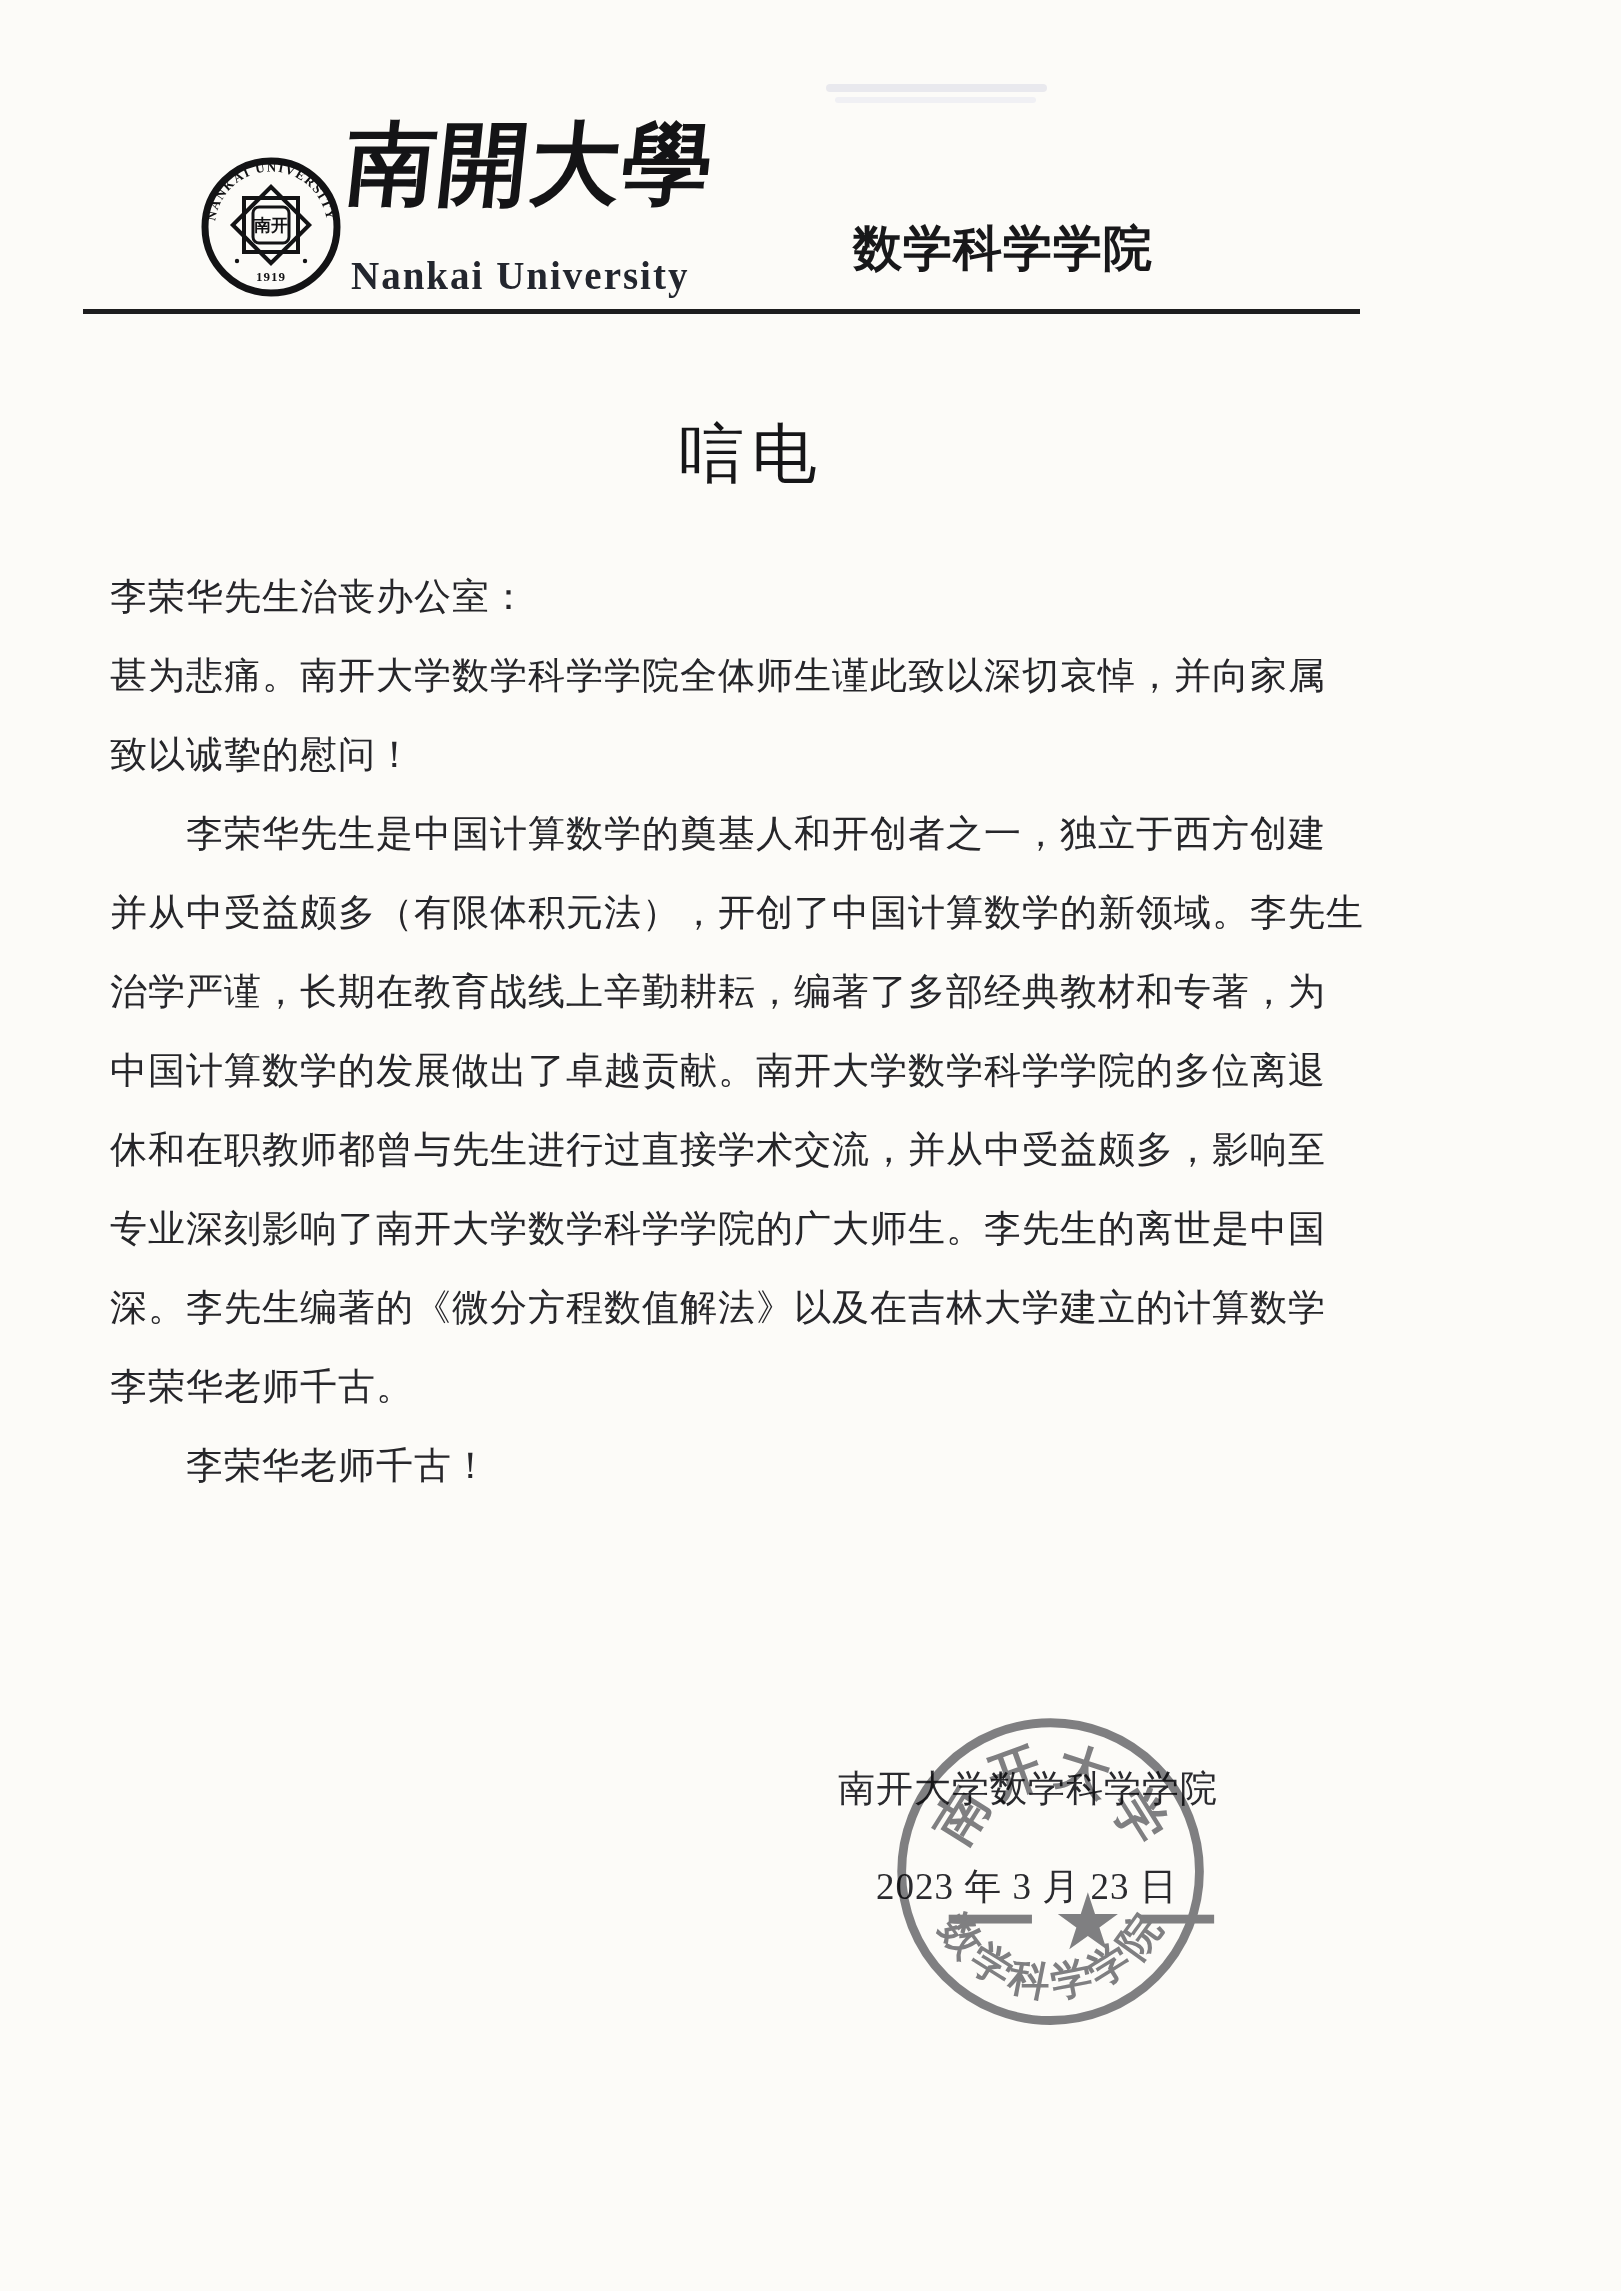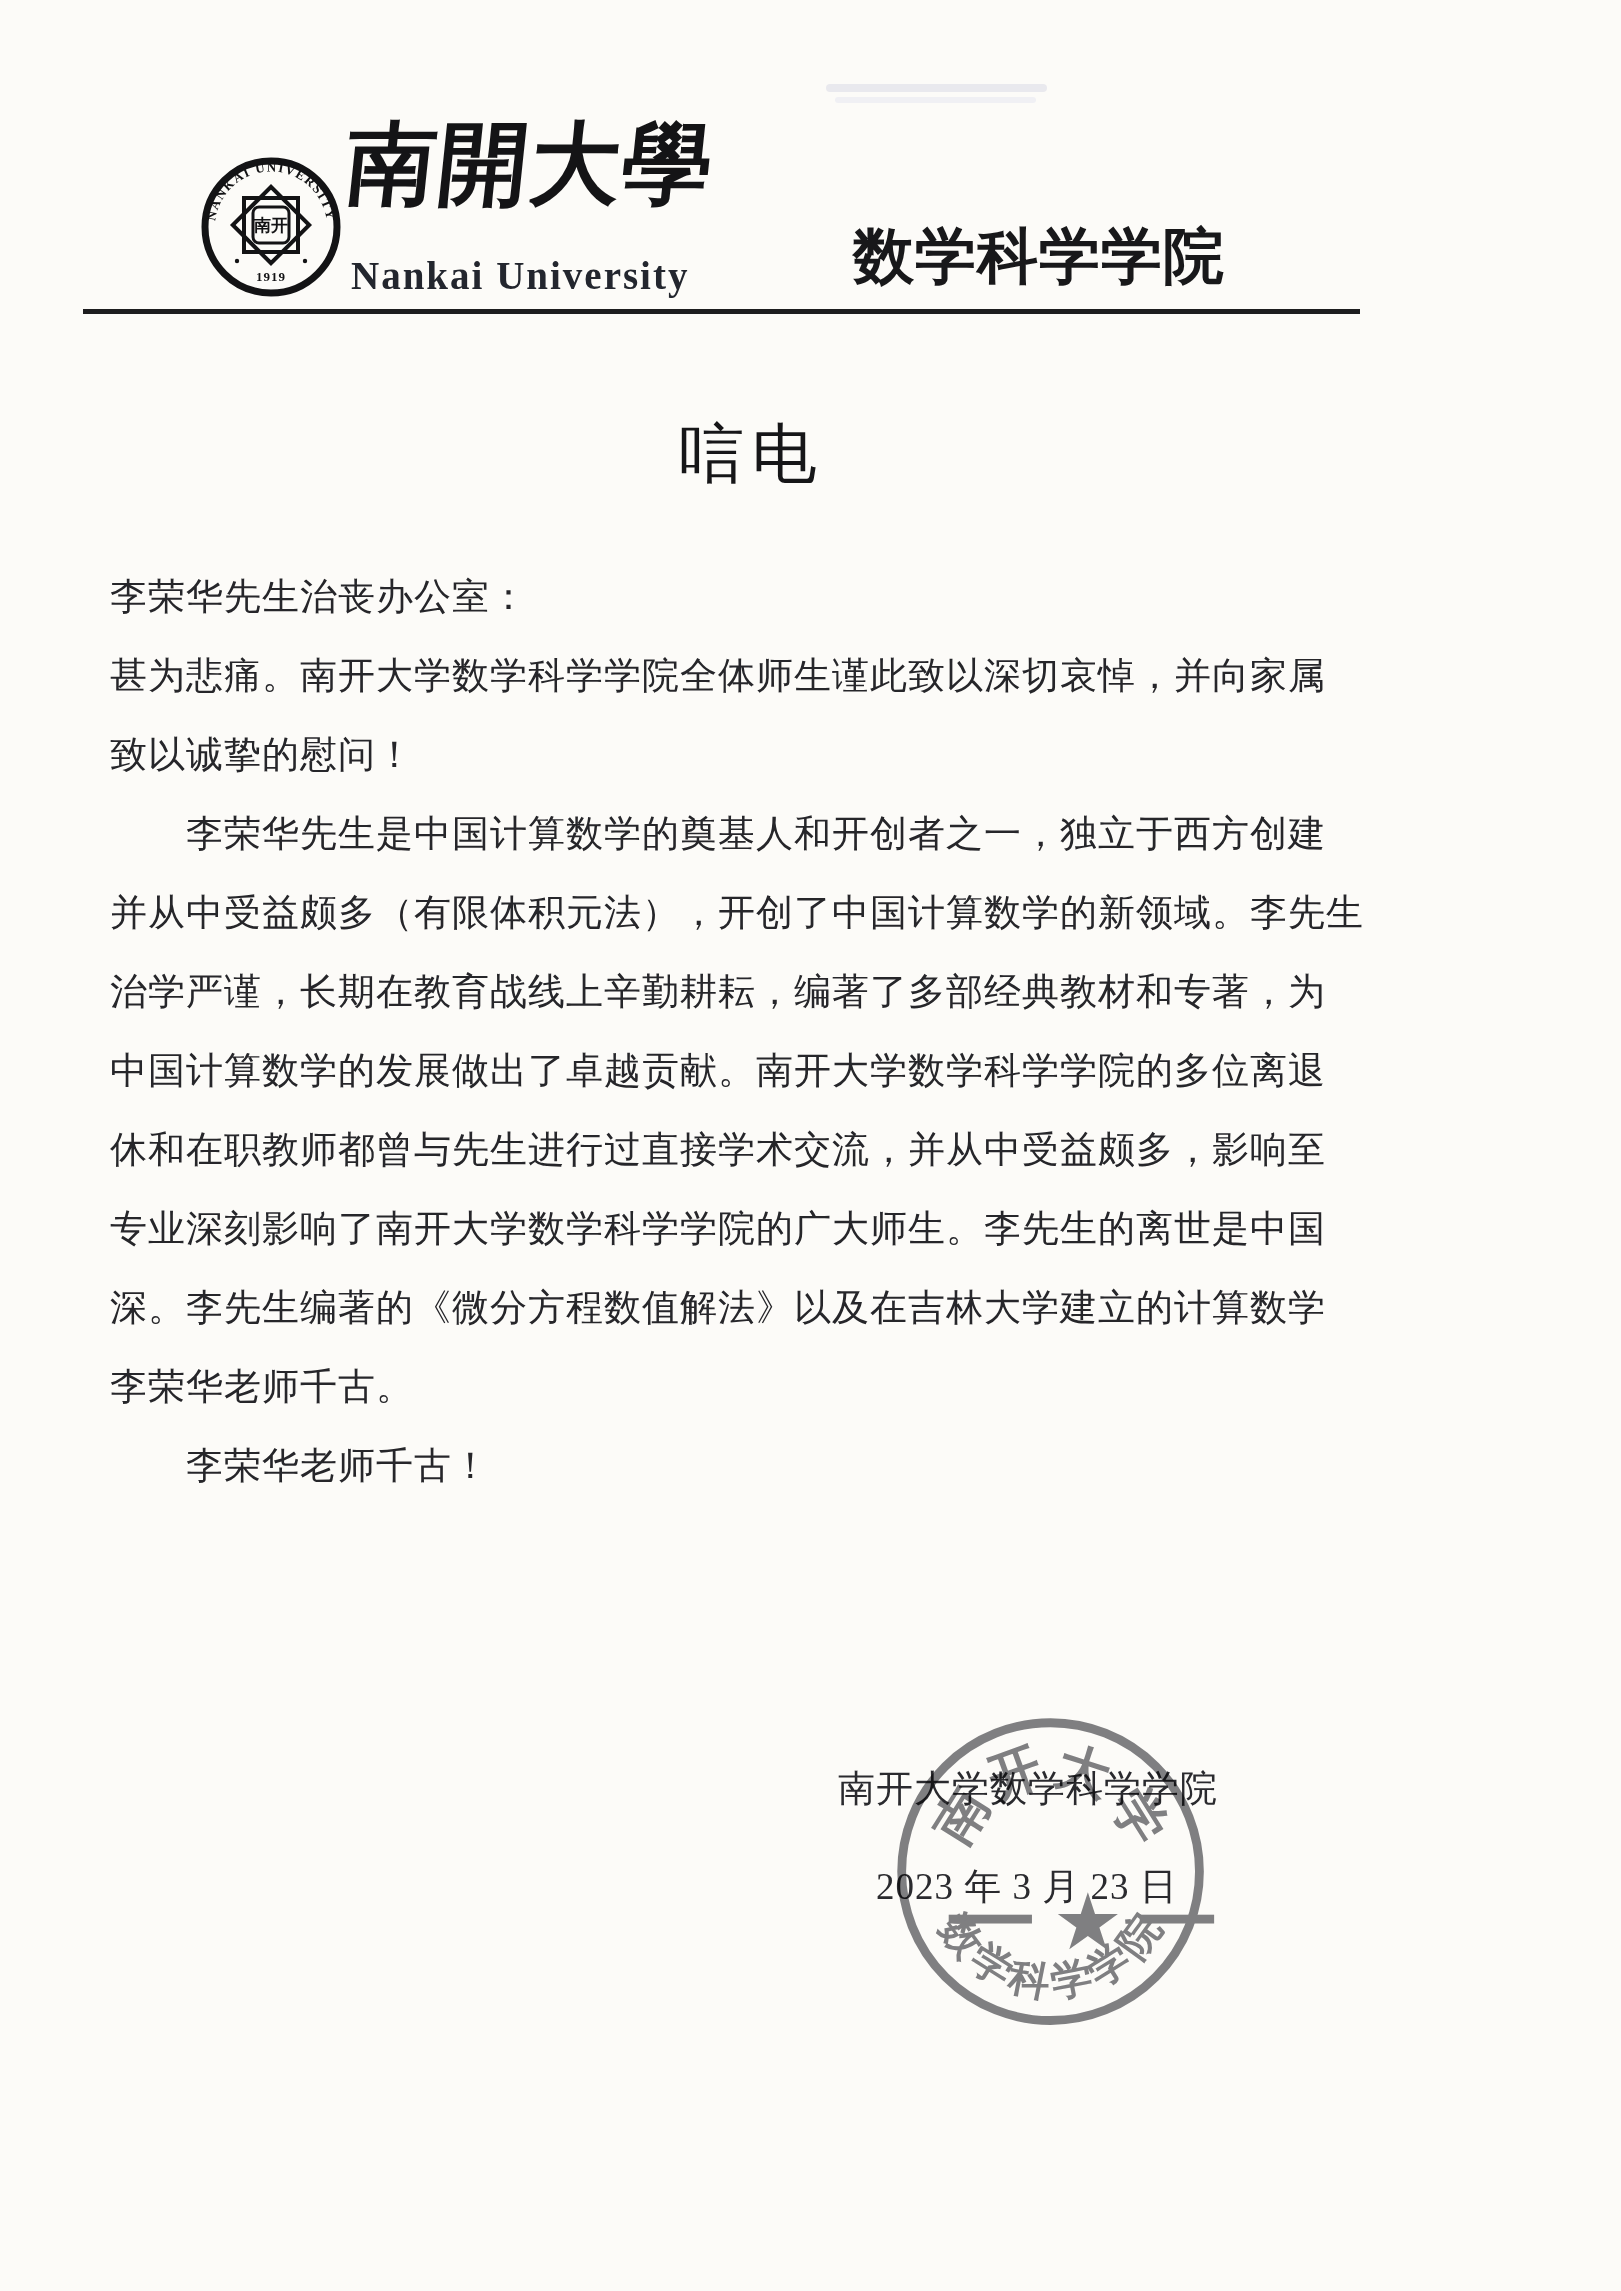--- a/index.html
+++ b/index.html
@@ -27,21 +27,21 @@
     white-space:nowrap;
   }
   .uni-en{
     position:absolute;left:351px;top:253px;
     font-size:39px;font-weight:700;letter-spacing:2px;color:#23262e;
     font-family:"Liberation Serif","DejaVu Serif",serif;
     white-space:nowrap;
   }
   .college{
     position:absolute;left:853px;top:216px;
-    font-size:61px;font-weight:700;letter-spacing:1px;color:#18181a;
+    font-size:49px;font-weight:700;letter-spacing:1px;color:#18181a;
     font-family:"Liberation Sans","DejaVu Sans",sans-serif;
     white-space:nowrap;
   }
   .hrule{position:absolute;left:83px;top:309px;width:1277px;height:4.9px;background:#1d1d1f;}
 
   
   .doc-title{
     position:absolute;left:679px;top:410px;
     font-size:65px;font-weight:400;letter-spacing:7.8px;color:#161618;
     font-family:"Liberation Sans","DejaVu Sans",sans-serif;

